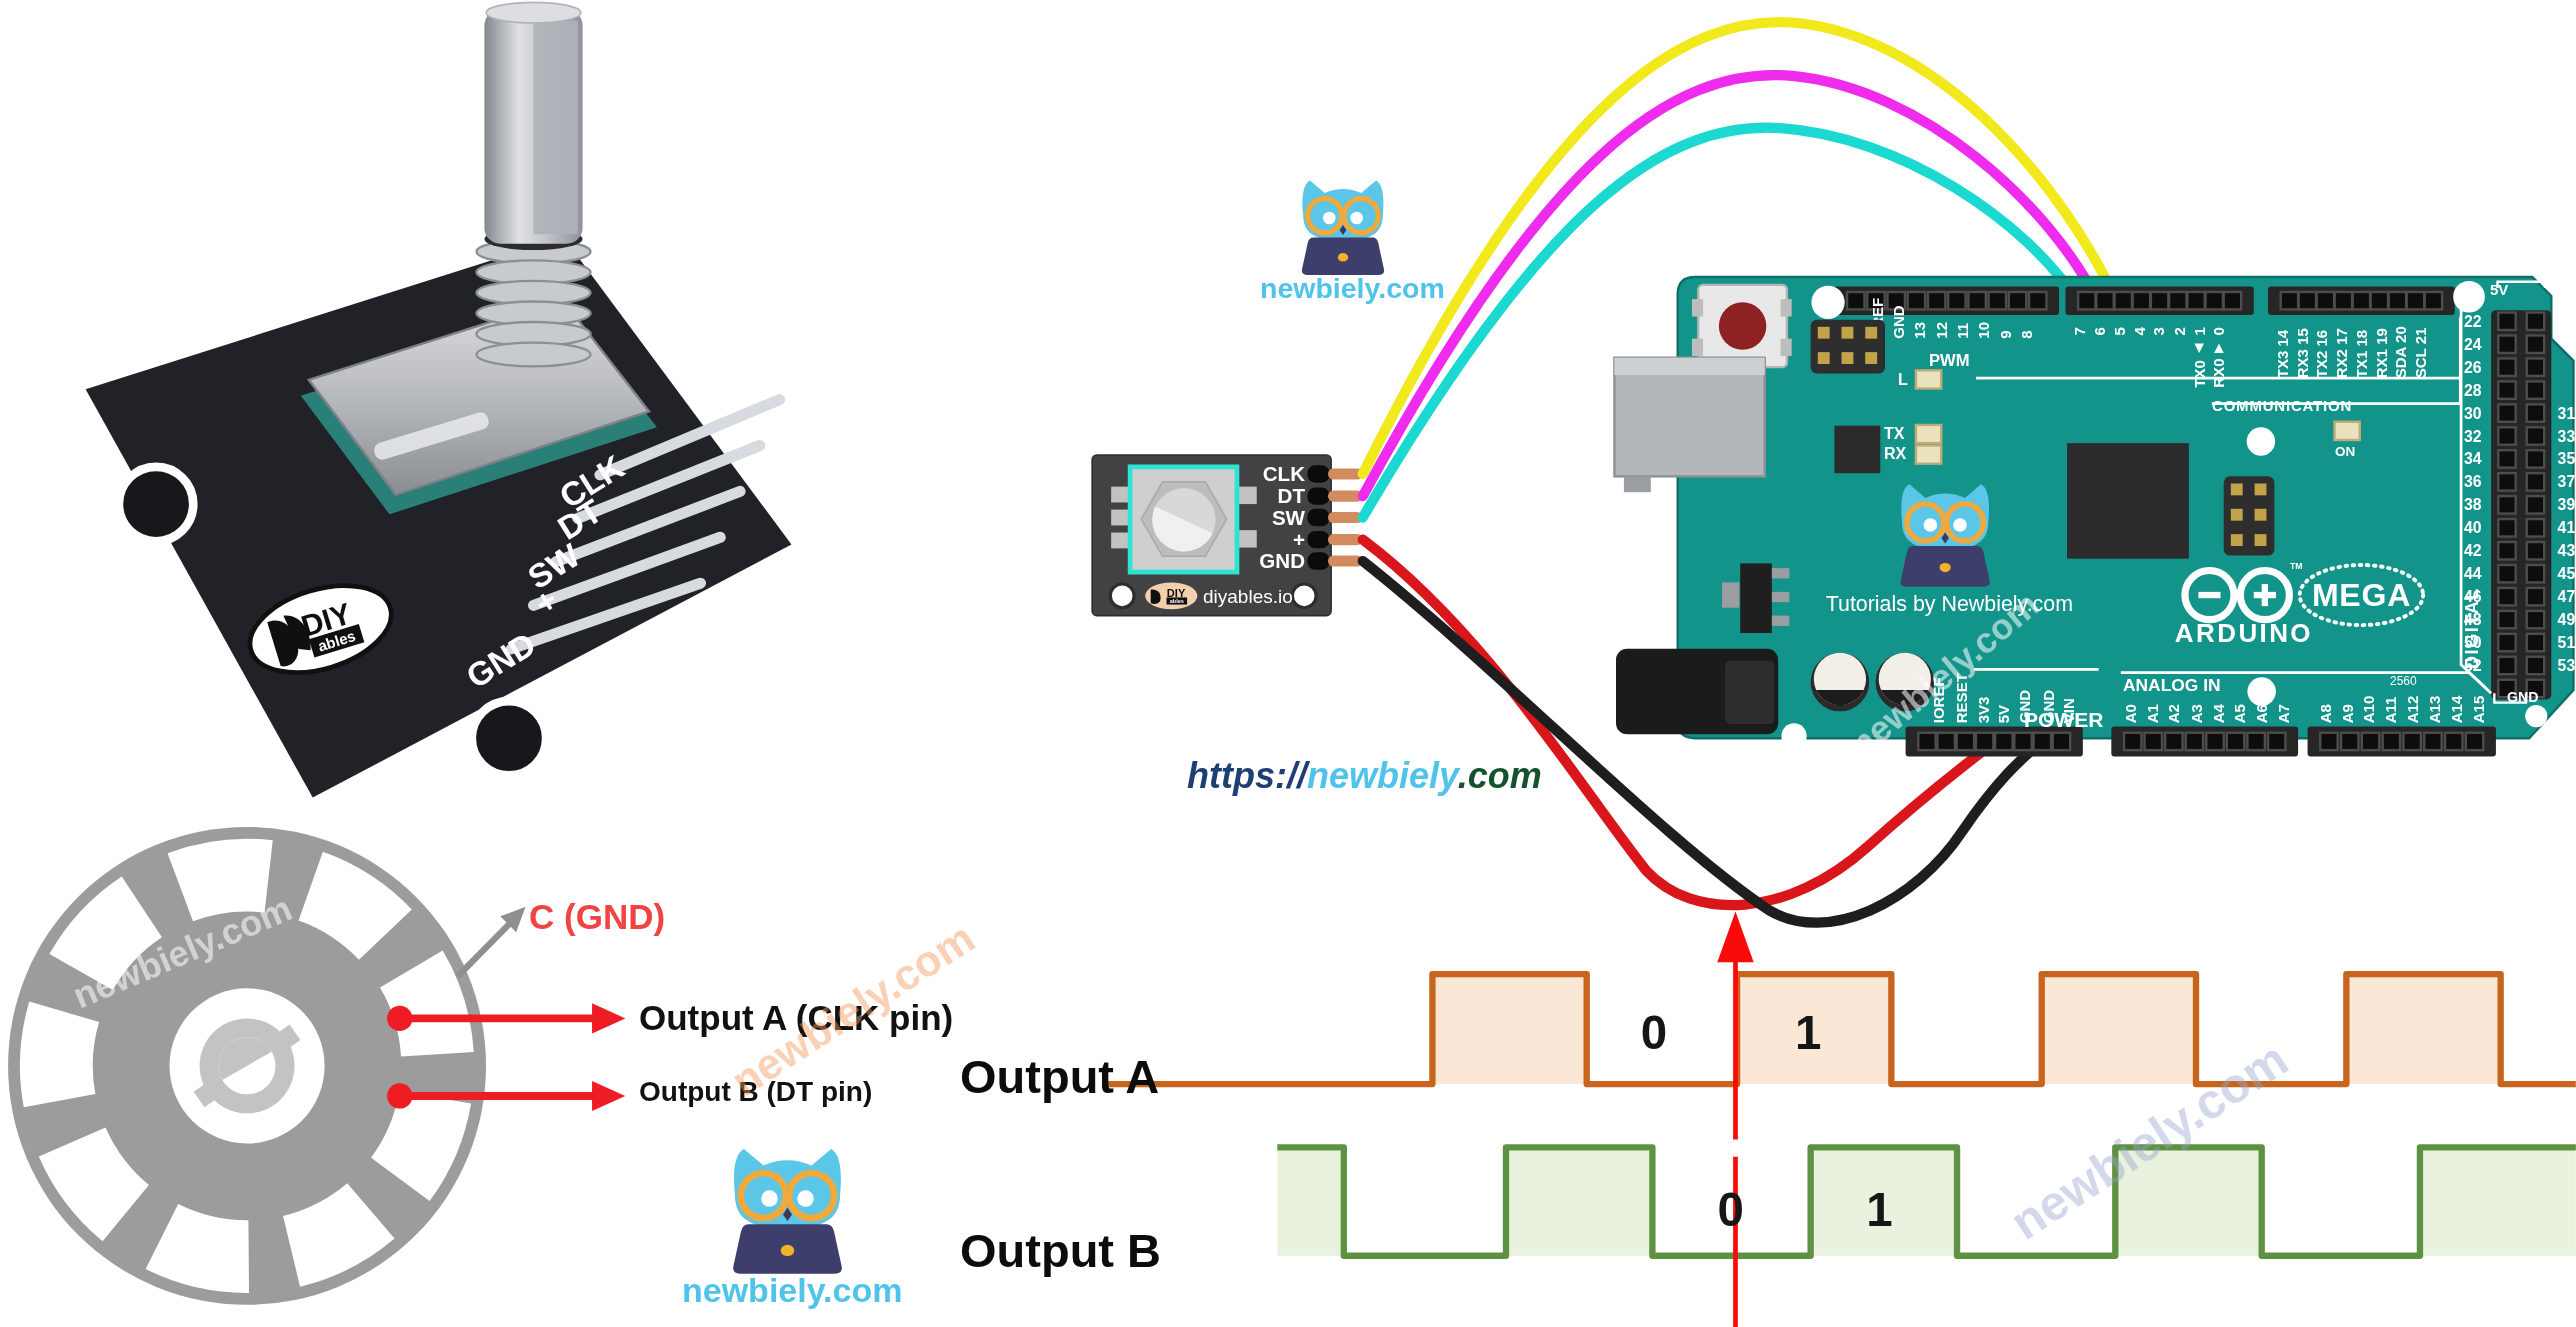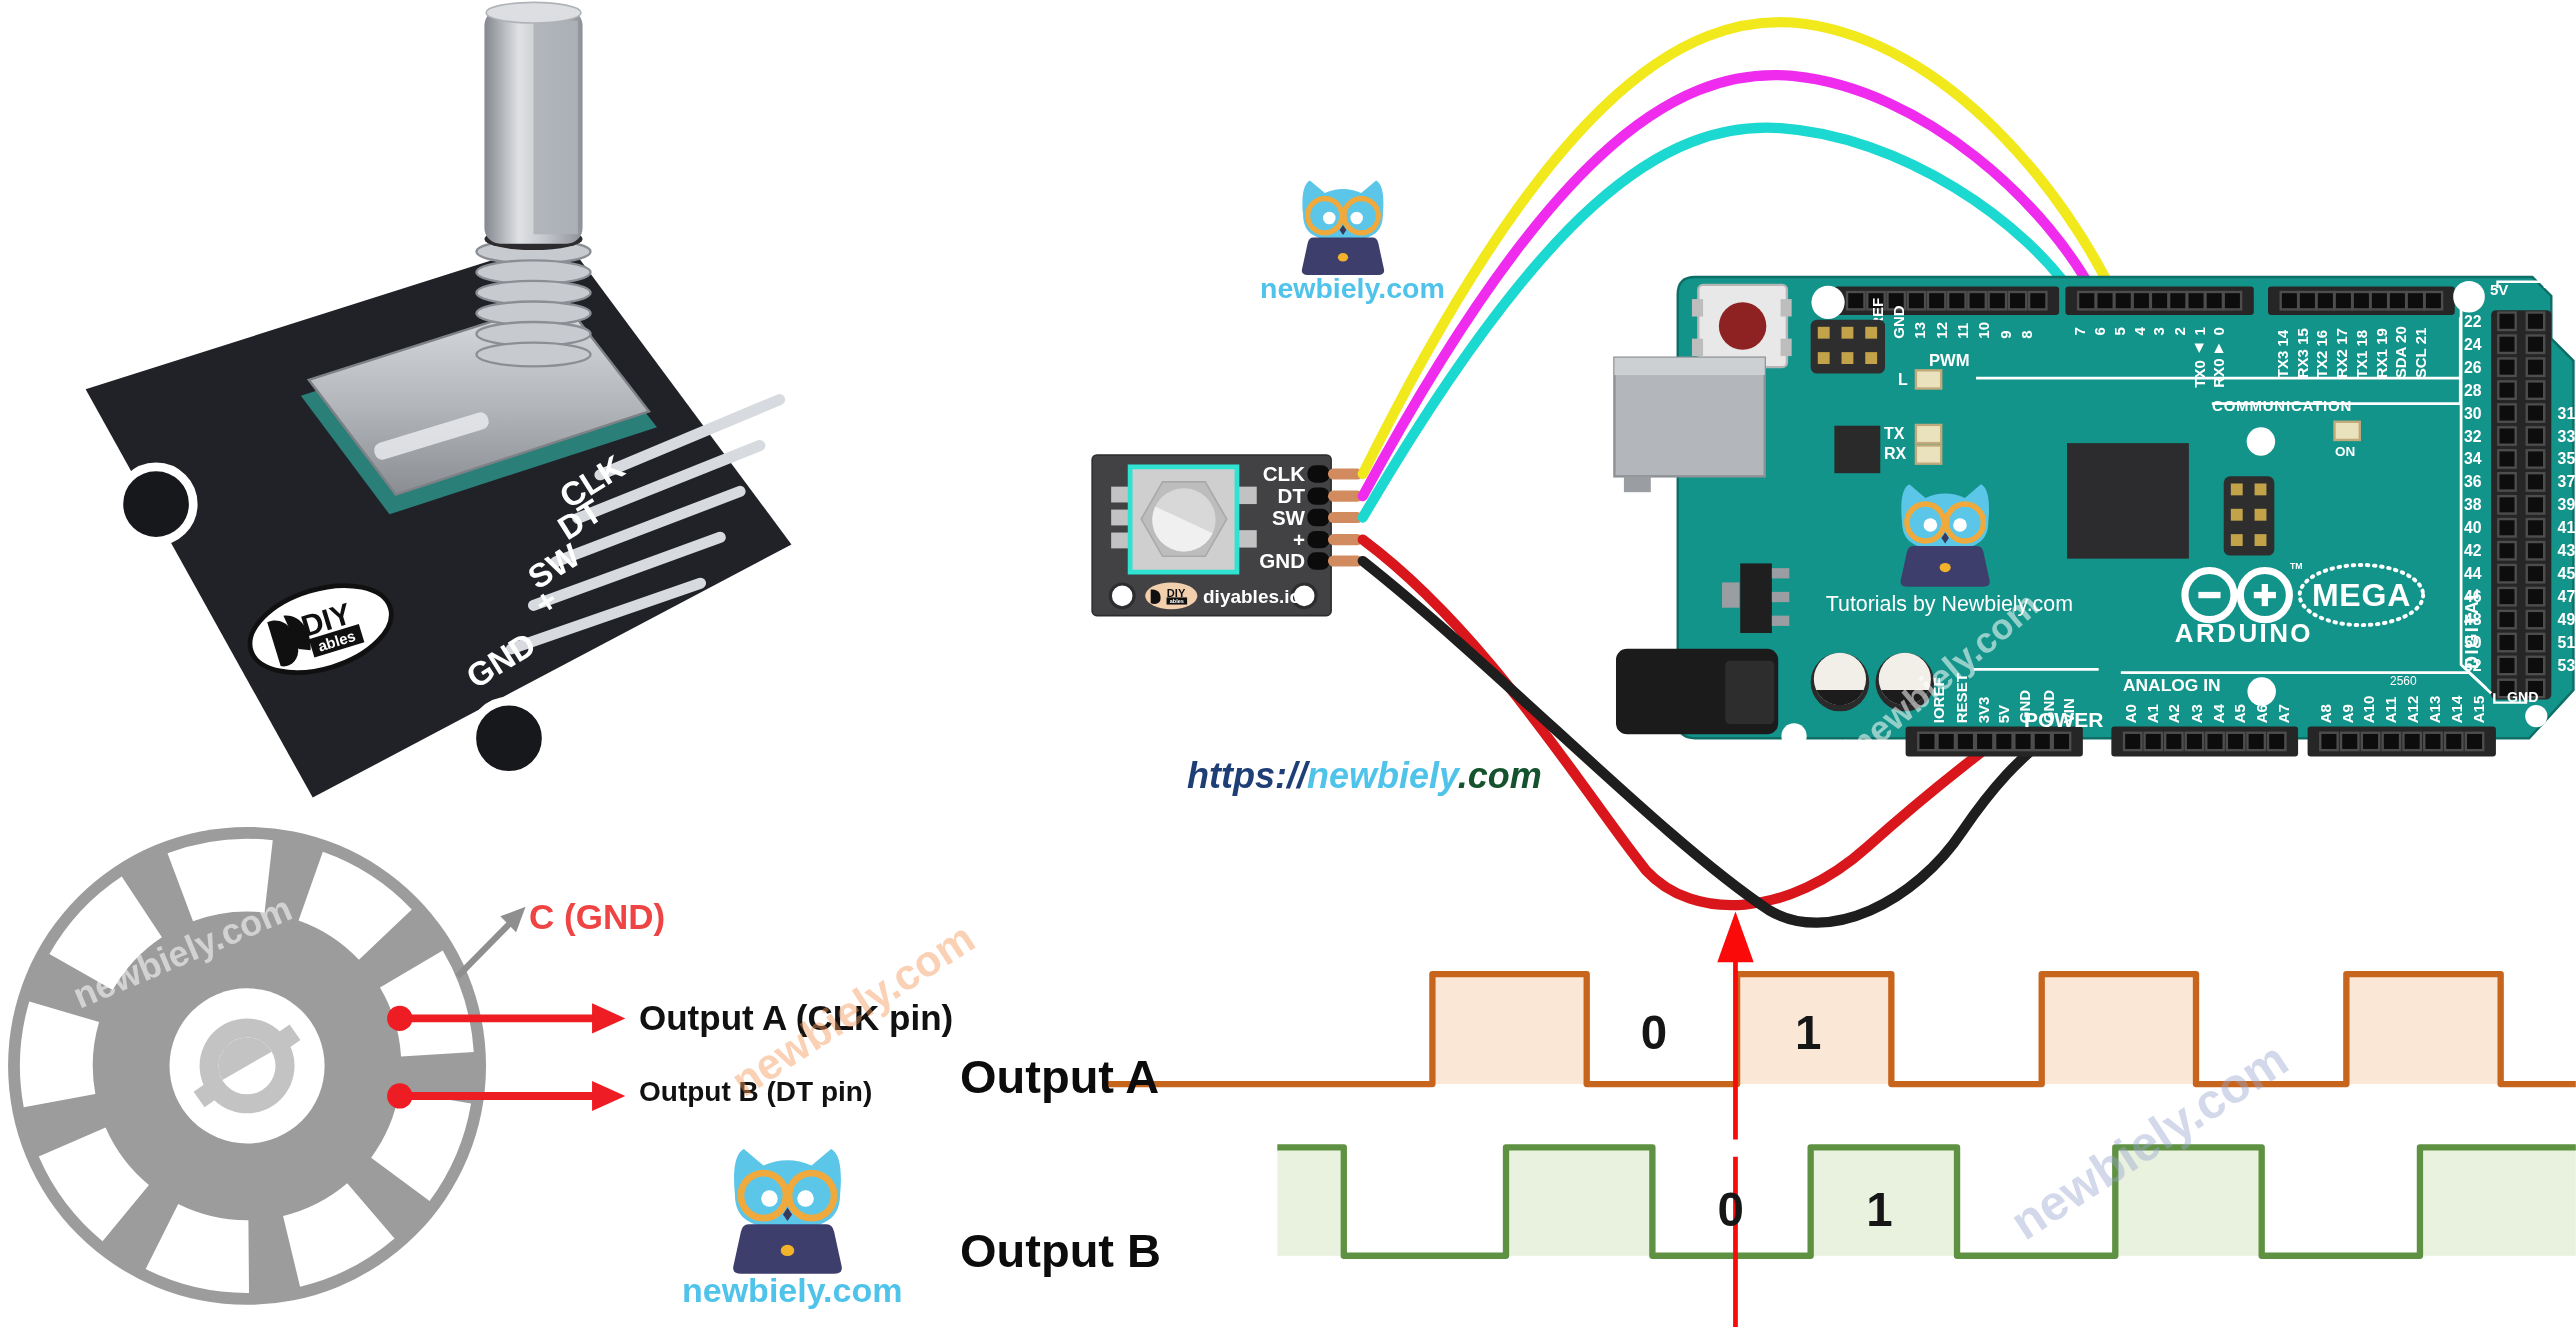--- a/index.html
+++ b/index.html
@@ -441,21 +441,21 @@
   </div>
 
   <div class="lbl bold" style="left:960px;top:1053px;font-size:47px;color:#0c0c0c;">Output A</div>
   <div class="lbl bold" style="left:960px;top:1227px;font-size:47px;color:#0c0c0c;">Output B</div>
 
   <div class="lbl bold center" style="left:1260px;top:274px;width:168px;font-size:28.5px;color:#4fc3ea;">newbiely.com</div>
   <div class="lbl bold center" style="left:682px;top:1273px;width:206px;font-size:34px;color:#4fc3ea;">newbiely.com</div>
 
   <div class="lbl center white" style="left:1820px;top:594px;width:253px;font-size:21.4px;text-align:right;">Tutorials by Newbiely.com</div>
 
-  <div class="lbl white" style="left:1203px;top:587px;font-size:19px;font-weight:bold;">diyables.io</div>
+  <div class="lbl white" style="left:1203px;top:587px;font-size:19px;">diyables.io</div>
 
   <div class="lbl bold white" style="left:1929px;top:353px;font-size:16.6px;">PWM</div>
   <div class="lbl bold white" style="left:2212px;top:398px;font-size:15px;letter-spacing:0.8px;">COMMUNICATION</div>
   <div class="lbl bold white" style="left:2024px;top:709px;width:75px;font-size:21px;">POWER</div>
   <div class="lbl bold white" style="left:2123px;top:677px;font-size:17.4px;">ANALOG IN</div>
   <div class="lbl bold white" style="left:2463px;top:669px;font-size:18px;letter-spacing:1.6px;transform:rotate(-90deg);transform-origin:0 0;">DIGITAL</div>
   <div class="lbl bold white" style="left:2490px;top:282px;font-size:15px;">5V</div>
   <div class="lbl bold white" style="left:2507px;top:690px;font-size:14.2px;">GND</div>
   <div class="lbl bold white" style="left:1898px;top:372px;font-size:16px;">L</div>
   <div class="lbl bold white" style="left:1884px;top:426px;font-size:16px;">TX</div>

